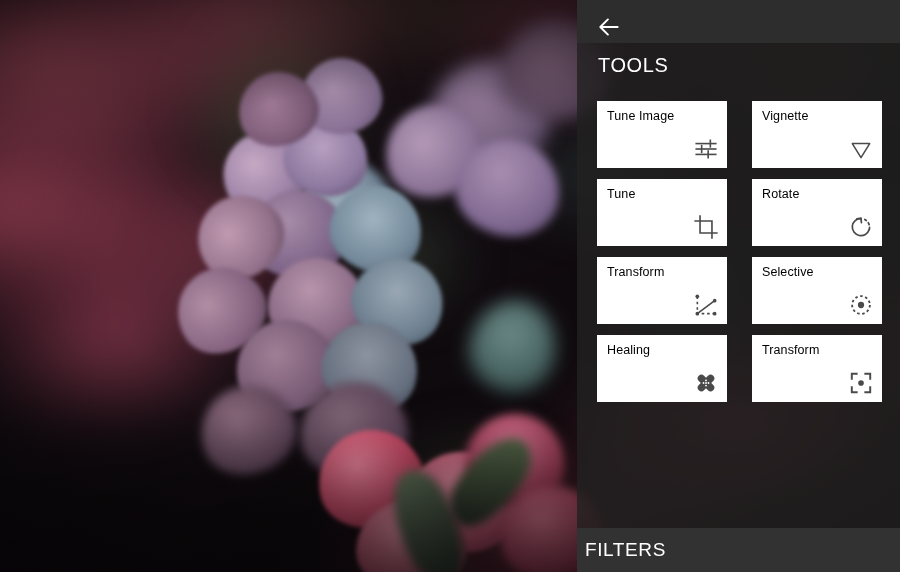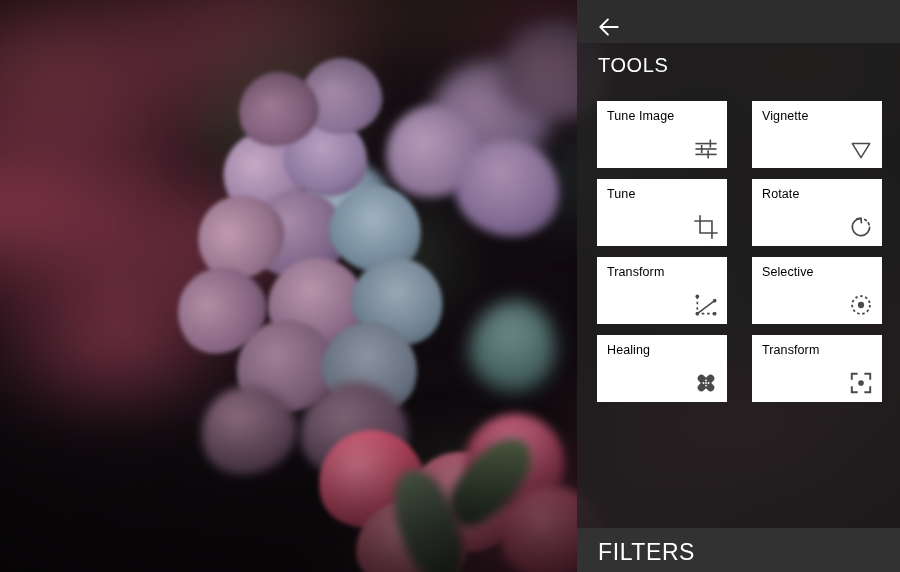--- a/index.html
+++ b/index.html
@@ -176,22 +176,22 @@
     left: 0;
     bottom: 0;
     width: 323px;
     height: 44px;
     background: #333232;
   }
 
   .filters-title {
     position: absolute;
     top: 11px;
-    left: 21px;
-    font-size: 23px;
+    left: 8px;
+    font-size: 19px;
     letter-spacing: 0.6px;
     color: #ffffff;
     font-weight: 400;
   }
 </style>
 </head>
 <body>
 
 <div id="app">
 

